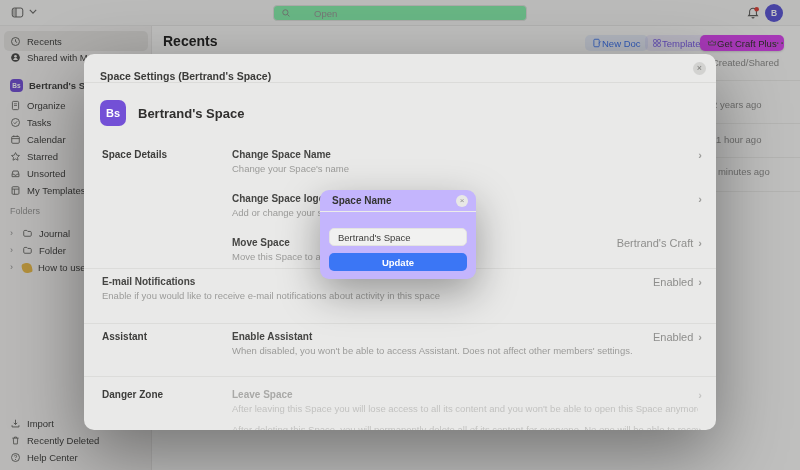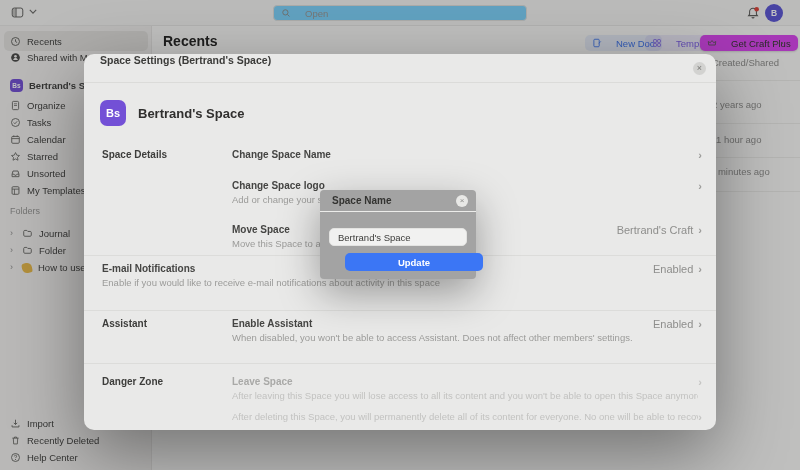--- a/index.html
+++ b/index.html
@@ -6,21 +6,21 @@
   body{width:800px;height:470px;position:relative;overflow:hidden;
        font-family:"Liberation Sans",sans-serif;background:#FBFBFA;color:#3F3F3D}
   svg{display:block}
 
   
   .topbar{position:absolute;left:0;top:0;width:800px;height:26px;background:#F6F6F5;
           border-bottom:1px solid #E9E9E7;box-sizing:border-box;z-index:1}
   .panel-btn{position:absolute;left:10px;top:6px;width:15px;height:13px;color:#5F5F5D}
   .top-chev{position:absolute;left:29px;top:9px;color:#6A6A68}
   .search{position:absolute;left:273px;top:5px;width:254px;height:16px;box-sizing:border-box;
-          display:flex;align-items:center;gap:14px;background:#7dd3fc;border:1px solid #E0E0DE;
+          display:flex;align-items:center;gap:23px;background:#86efac;border:1px solid #E0E0DE;
           border-radius:4px;padding:0 7px}
   .search input{border:0;background:transparent;outline:none;font-family:inherit;font-size:9.5px;
           color:#4A4A48;width:100%;padding:0}
   .search input::placeholder{color:#999997}
   .search .mag{color:#8E8E8C}
   .bell{position:absolute;left:746px;top:6px;width:14px;height:14px;color:#5C5C5A}
   .avatar-top{position:absolute;left:765px;top:4px;width:18px;height:18px;border-radius:50%;
           background:#5B55D6;color:#fff;font-size:8.5px;font-weight:700;
           display:flex;align-items:center;justify-content:center}
 
@@ -35,37 +35,37 @@
   .srow.bold{font-weight:700}
   .mini-avatar{width:13px;height:13px;border-radius:4px;background:#7350D6;color:#fff;flex:0 0 auto;
         font-size:6.5px;font-weight:700;display:flex;align-items:center;justify-content:center}
   .sec-label{position:absolute;left:10px;font-size:9px;color:#979795}
   .frow .dchev{color:#8D8D8B;font-size:9px;line-height:9px;width:6px;flex:0 0 auto}
   .wave{width:10px;height:10px;flex:0 0 auto;background:#E9B949;border-radius:3px 5px 2px 5px;transform:rotate(-12deg)}
 
   
   .main{position:absolute;left:152px;top:26px;width:648px;height:444px;background:#FBFBFA;z-index:1}
   .h1{position:absolute;left:11px;top:7px;font-size:14px;font-weight:700;color:#232322}
-  .pill{position:absolute;top:9px;height:16px;display:flex;align-items:center;gap:14px;
+  .pill{position:absolute;top:9px;height:16px;display:flex;align-items:center;gap:0;
         border-radius:5px;font-size:9.5px;padding:0 7px;box-sizing:border-box;white-space:nowrap}
   .pill.newdoc{left:433px;color:#3D73EE;background:rgba(61,115,238,0.10)}
   .pill.templates{left:493px;color:#7A5CE8;background:rgba(122,92,232,0.10)}
   .pill.plus{left:548px;color:#33332F;background:#d946ef;box-shadow:0 1px 2px rgba(0,0,0,0.15);font-weight:400}
   .more-btn{position:absolute;left:620px;top:9px;height:16px;display:flex;align-items:center;
         color:#5E5E5C;font-size:10px;letter-spacing:1px;font-weight:700}
   .muted{font-size:9.5px;color:#8F8F8D;white-space:nowrap}
   .hair{position:absolute;left:0;width:648px;height:1px;background:#ECECEA}
 
   
   .overlay{position:absolute;inset:0;background:rgba(18,18,18,0.26);z-index:5}
 
   
   .modal{position:absolute;left:84px;top:54px;width:632px;height:376px;background:#E9E9E8;
          border-radius:10px;box-shadow:0 24px 70px rgba(0,0,0,0.40);z-index:10;overflow:hidden}
-  .m-head{height:29px;border-bottom:1px solid #DBDBD9;display:flex;align-items:flex-start;
+  .m-head{height:29px;border-bottom:1px solid #DBDBD9;display:flex;align-items:flex-end;
           padding:0 16px;font-size:10.5px;font-weight:700;color:#3B3B39;box-sizing:border-box}
   .close-btn{position:absolute;width:13px;height:13px;border-radius:50%;background:#D2D2D0;color:#767674;
           display:flex;align-items:center;justify-content:center;font-size:9px;line-height:9px}
   .m-space{display:flex;align-items:center;gap:12px;margin:17px 16px 0 16px;height:26px}
   .m-avatar{width:26px;height:26px;border-radius:7px;background:#7350D6;color:#fff;font-size:11px;
           font-weight:700;display:flex;align-items:center;justify-content:center}
   .m-title{font-size:13px;font-weight:700;color:#302F2E}
   .section{display:flex;padding:0 14px 0 18px}
   .s-label{width:130px;flex:0 0 130px;font-size:10px;font-weight:700;color:#3D3D3B;line-height:14px}
   .s-rows{flex:1;min-width:0}
@@ -77,30 +77,30 @@
   .mrow-right{display:flex;align-items:center;gap:5px;padding-top:1px;flex:0 0 auto}
   .mrow-value{font-size:11px;color:#8E8E8C;white-space:nowrap}
   .chev{color:#9C9C9A;font-size:11px;line-height:12px;font-weight:700}
   .mdiv{height:1px;background:#DCDCDA}
   .danger .mrow-title{color:#A9A9A7}
   .danger .mrow-desc{color:#C2C2C0}
   .danger .chev{color:#C5C5C3}
   .info-ic{color:#B5B5B3}
 
   
-  .dialog{position:absolute;left:320px;top:190px;width:156px;height:89px;background:#a3a3a3;
-          border-radius:4px;box-shadow:0 14px 40px rgba(0,0,0,0.35);z-index:20}
+  .dialog{position:absolute;left:320px;top:190px;width:156px;height:89px;background:#c4b5fd;
+          border-radius:9px;box-shadow:0 14px 40px rgba(0,0,0,0.35);z-index:20}
   .d-head{height:22px;border-bottom:1px solid #ECECEA;display:flex;align-items:center;
           padding:0 12px;font-size:10px;font-weight:700;color:#333331;box-sizing:border-box}
   .d-close{width:12px;height:12px;background:#E8E8E6;color:#8E8E8C;font-size:8px;line-height:8px;
           border-radius:50%;position:absolute;right:8px;top:5px;display:flex;align-items:center;justify-content:center}
   .d-input{position:absolute;left:9px;top:38px;width:138px;height:18px;box-sizing:border-box;
           background:#F1F1F0;border:1px solid #E3E3E1;border-radius:5px;font-family:inherit;
           font-size:9.5px;color:#3B3B39;padding:0 8px;outline:none}
-  .d-btn{position:absolute;left:25px;top:63px;width:138px;height:18px;background:#3B76F5;border-radius:5px;
+  .d-btn{position:absolute;left:9px;top:63px;width:138px;height:18px;background:#3B76F5;border-radius:5px;
           color:#fff;font-size:9.5px;font-weight:600;display:flex;align-items:center;justify-content:center}
 </style>
 </head>
 <body>
 
 <div class="topbar">
   <span class="panel-btn">
     <svg viewBox="0 0 16 16" width="15" height="13">
         <rect x="1.5" y="2.5" width="13" height="11" rx="2.5" fill="none" stroke="currentColor" stroke-width="1.2"></rect>
         <line x1="6.2" y1="2.5" x2="6.2" y2="13.5" stroke="currentColor" stroke-width="1.2"></line>
@@ -327,20 +327,21 @@
     <div class="m-avatar">Bs</div>
     <div class="m-title">Bertrand's Space</div>
   </div>
 
   <div class="section" style="margin-top:22px">
     <div class="s-label">Space Details</div>
     <div class="s-rows">
       <div class="mrow">
         <div class="mrow-text">
           <div class="mrow-title">Change Space Name</div>
+          <div class="mrow-desc">Change your Space's name</div>
         </div>
         <div class="mrow-right">
             <span class="chev">›</span>
           </div>
       </div>
       <div class="mrow">
         <div class="mrow-text">
           <div class="mrow-title">Change Space logo</div>
           <div class="mrow-desc">Add or change your space's logo or icon</div>
         </div>

